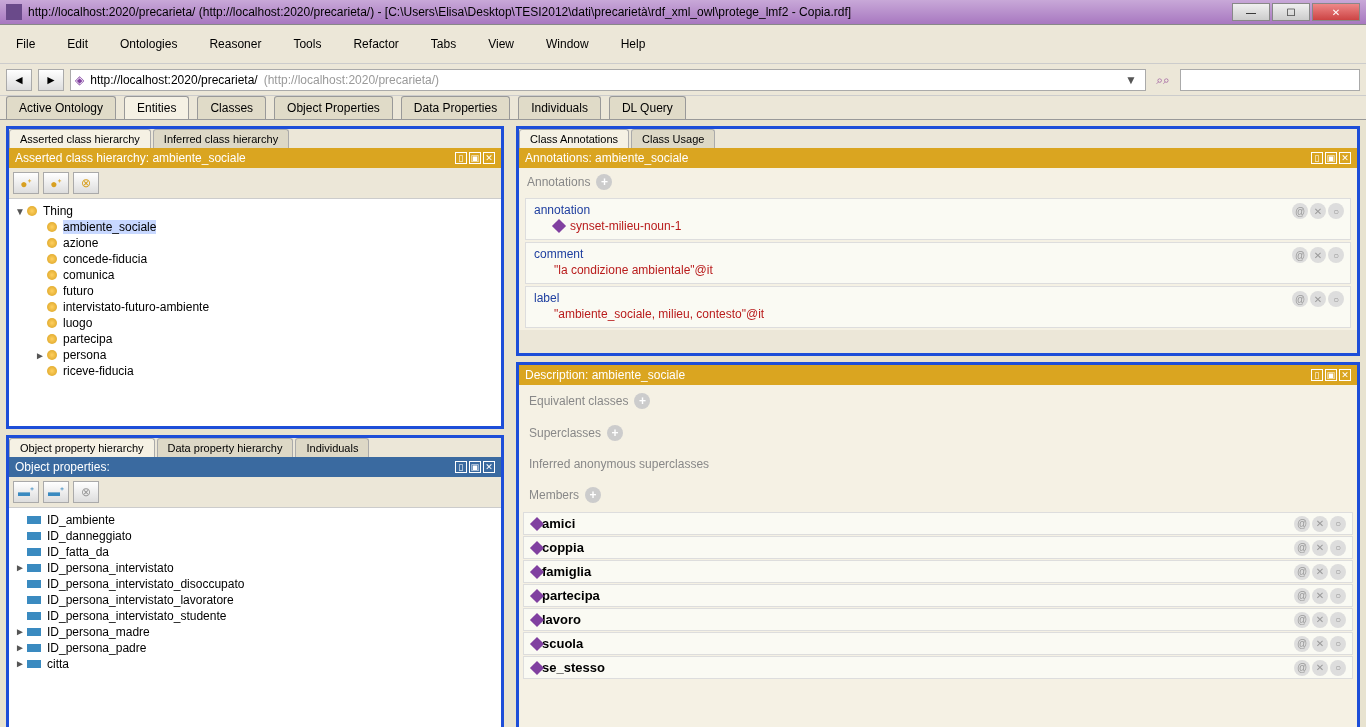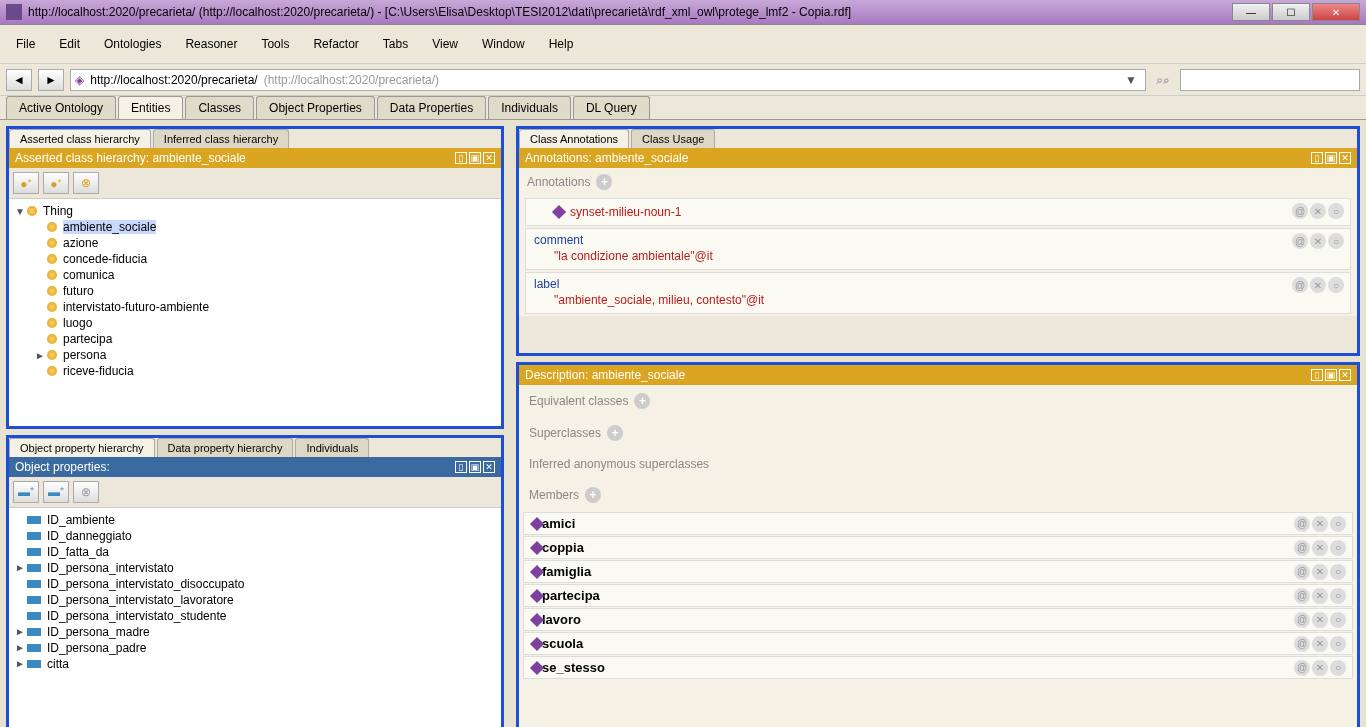--- a/index.html
+++ b/index.html
@@ -7,34 +7,34 @@
 
 
 .titlebar { height: 25px; background: linear-gradient(to bottom, #c8a8d8, #a878c0); display: flex; align-items: center; padding: 0 6px; border-bottom: 1px solid #888; }
 .titlebar-icon { width: 16px; height: 16px; background: #6a4a8a; margin-right: 6px; }
 .titlebar-text { color: #000; flex: 1; font-size: 12px; }
 .win-controls { display: flex; gap: 2px; }
 .win-btn { width: 38px; height: 18px; background: linear-gradient(#f0f0f0,#ccc); border: 1px solid #888; display:flex; align-items:center; justify-content:center; font-size:10px; cursor:pointer; }
 .win-btn.close { background: linear-gradient(#e88,#c44); color:#fff; width:48px; }
 
 
-.menubar { height: 39px; background: #ece7d8; display: flex; align-items: center; padding: 12px 6px; gap: 4px; border-bottom: 1px solid #ccc; }
+.menubar { height: 39px; background: #ece7d8; display: flex; align-items: center; padding: 12px 6px; gap: 12px; border-bottom: 1px solid #ccc; }
 .menubar span { padding: 3px 10px; cursor: pointer; }
 
 
 .toolbar { height: 32px; background: #ece7d8; display: flex; align-items: center; padding: 0 6px; gap: 6px; border-bottom: 1px solid #ccc; }
 .nav-btn { width: 26px; height: 22px; background: linear-gradient(#fff,#ddd); border:1px solid #aaa; display:flex; align-items:center; justify-content:center; cursor:pointer; }
 .urlbar { flex: 1; height: 22px; background: #fff; border: 1px solid #aaa; display: flex; align-items: center; padding: 0 4px; gap: 6px; }
 .urlbar .dropdown-arrow { width:16px; color:#555; cursor:pointer; }
 .search-icon-btn { width: 22px; height: 22px; display:flex; align-items:center; justify-content:center; color:#a060a0; cursor:pointer; }
 .searchbox { width: 180px; height: 22px; background: #fff; border: 1px solid #aaa; }
 
 
 .main-tabs { display: flex; background: #ece7d8; border-bottom: 1px solid #999; padding-left: 6px; }
-.tab { padding: 4px 12px; background: #e0dbc8; border: 1px solid #999; border-bottom: none; margin-right: 2px; cursor: pointer; border-radius: 3px 3px 0 0; }
+.tab { padding: 4px 12px; background: #e0dbc8; border: 1px solid #999; border-bottom: none; margin-right: 8px; cursor: pointer; border-radius: 3px 3px 0 0; }
 .tab.active { background: #f5f1e4; font-weight: normal; }
 
 
 .workspace { display: flex; height: calc(727px - 25px - 22px - 32px - 25px); }
 .left-col { width: 510px; display: flex; flex-direction: column; padding: 6px; gap: 6px; }
 .right-col { flex: 1; display: flex; flex-direction: column; padding: 6px; gap: 6px; }
 
 
 .panel { background: #ece7d8; border: 3px solid #1d4ed8; display: flex; flex-direction: column; overflow: hidden; }
 .panel-tabs { display: flex; background: #ece7d8; }
@@ -312,20 +312,21 @@
             <span>✕</span>
           </div>
       </div>
       <div class="anno-body">
         <div class="anno-section-title">
           <span>Annotations</span>
           <span class="plus-circle">+</span>
         </div>
         <div id="anno-items">
             <div class="anno-item">
+              <div class="anno-key">annotation</div>
               <div class="anno-val">
                 <span class="diamond"></span>
                 <span>synset-milieu-noun-1</span>
               </div>
               <div class="anno-ctrls">
                 <span>@</span>
                 <span>✕</span>
                 <span>○</span>
               </div>
             </div>

